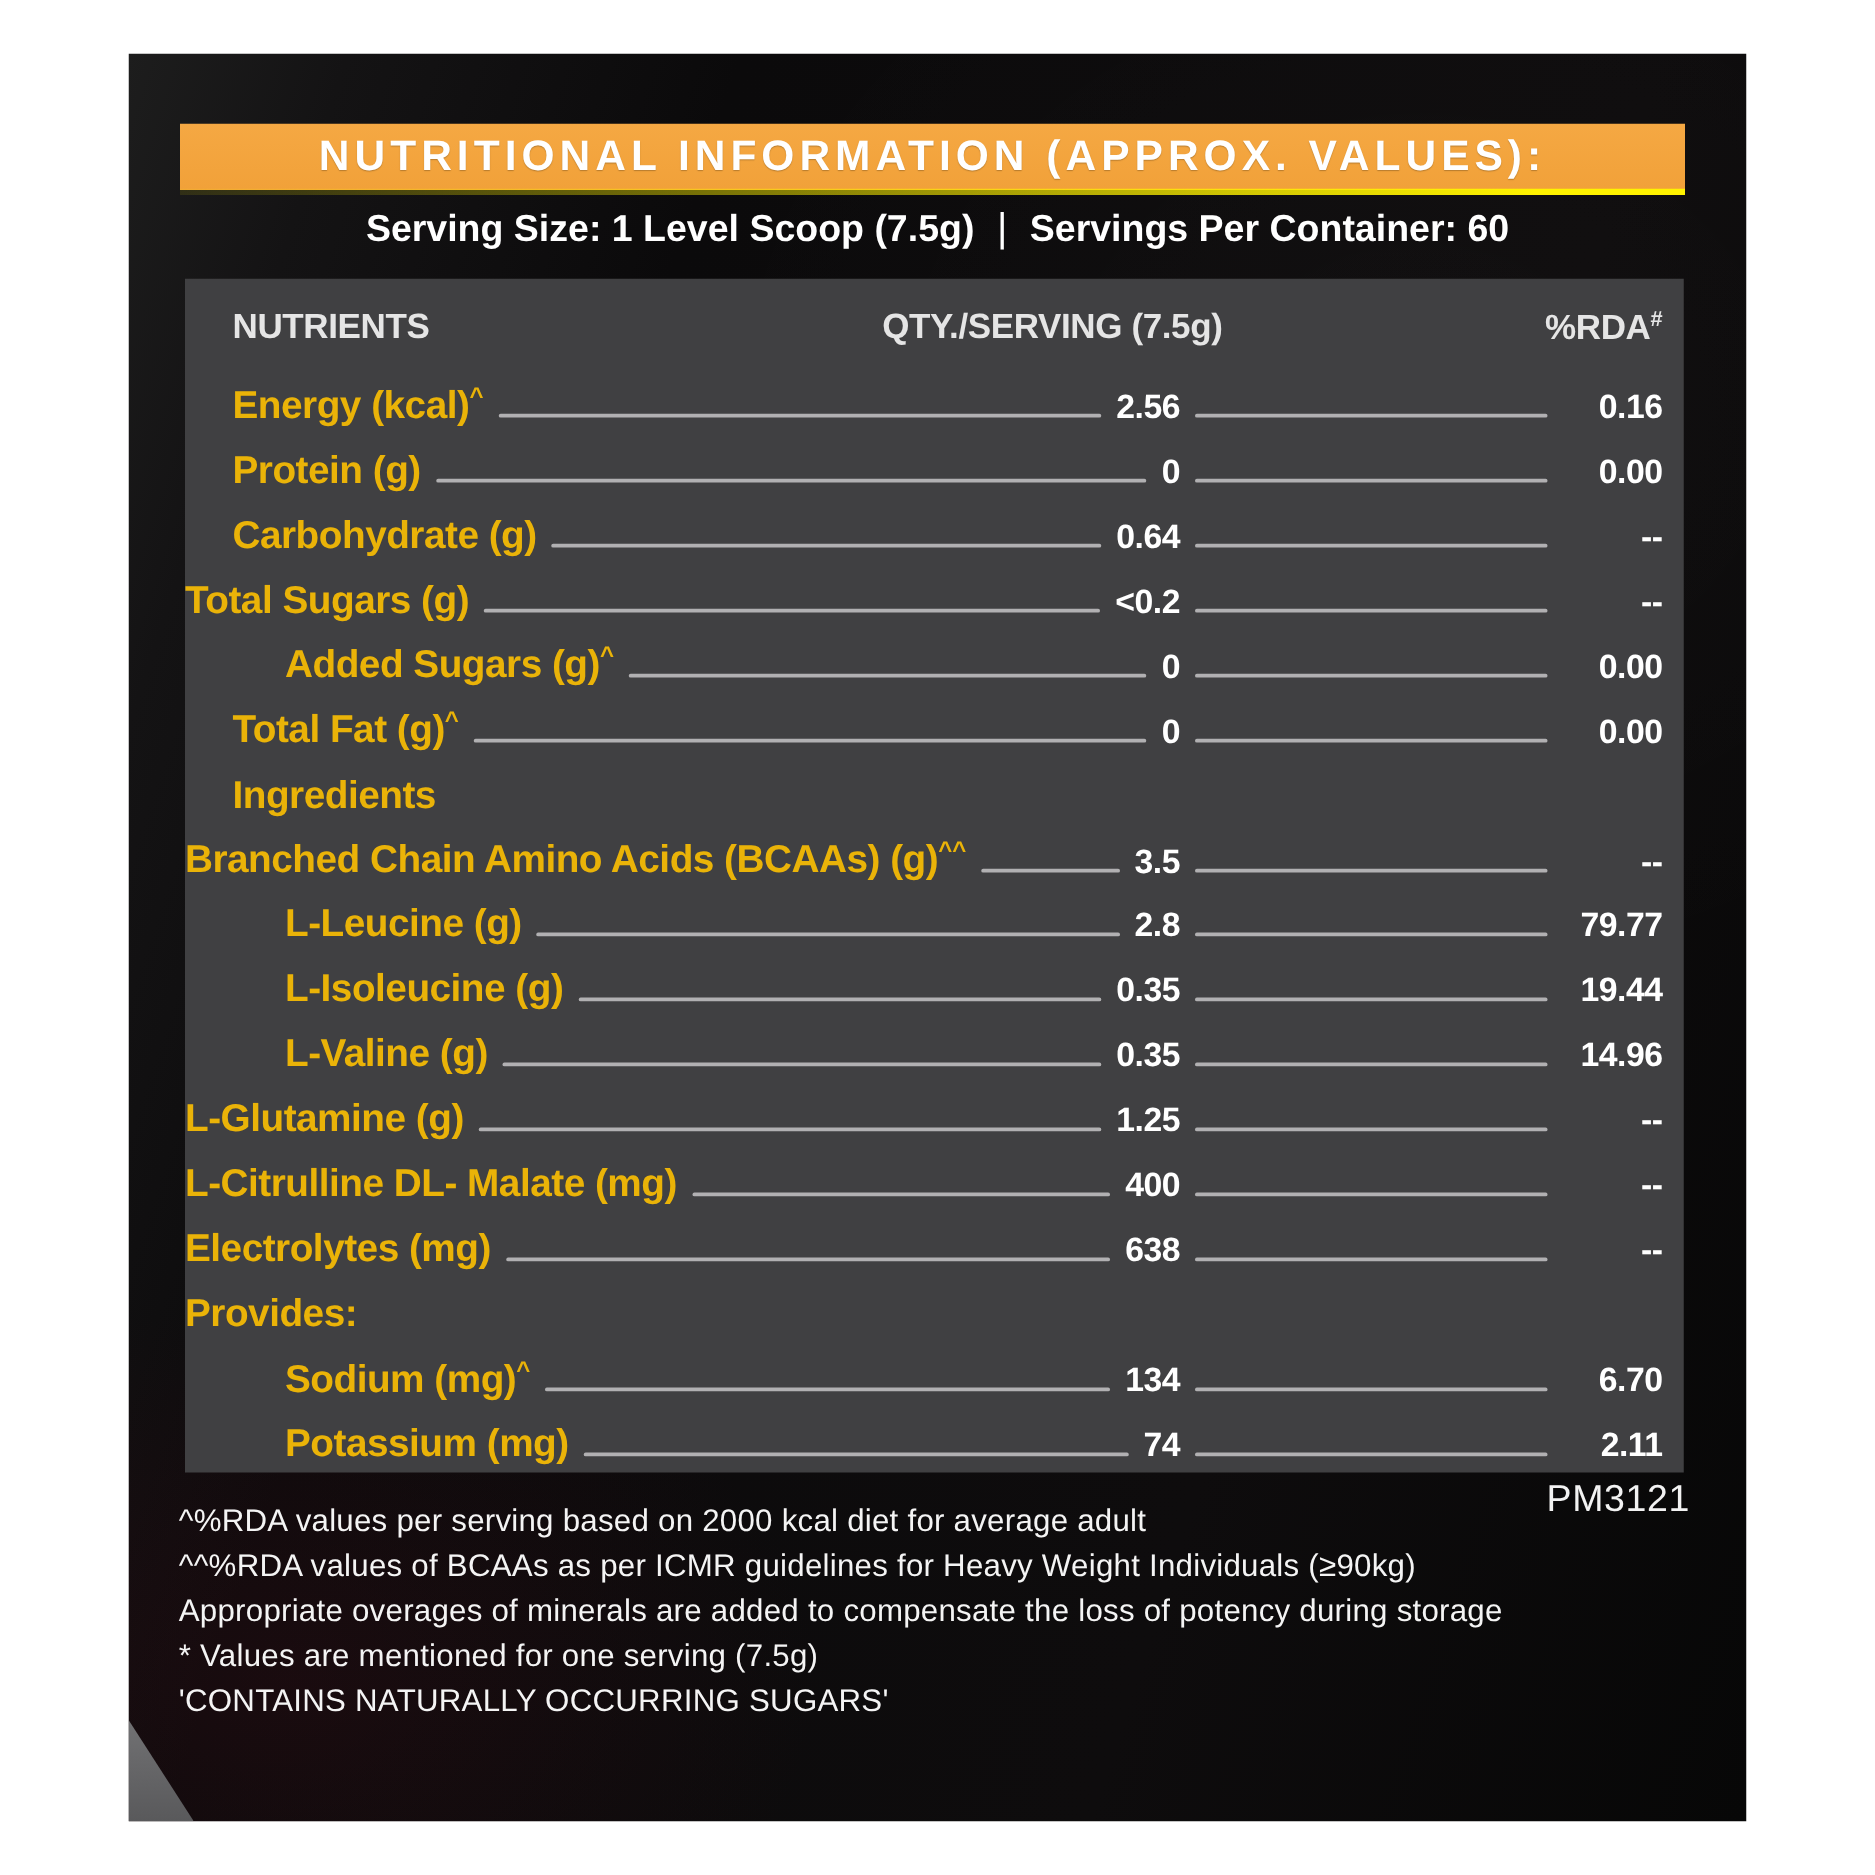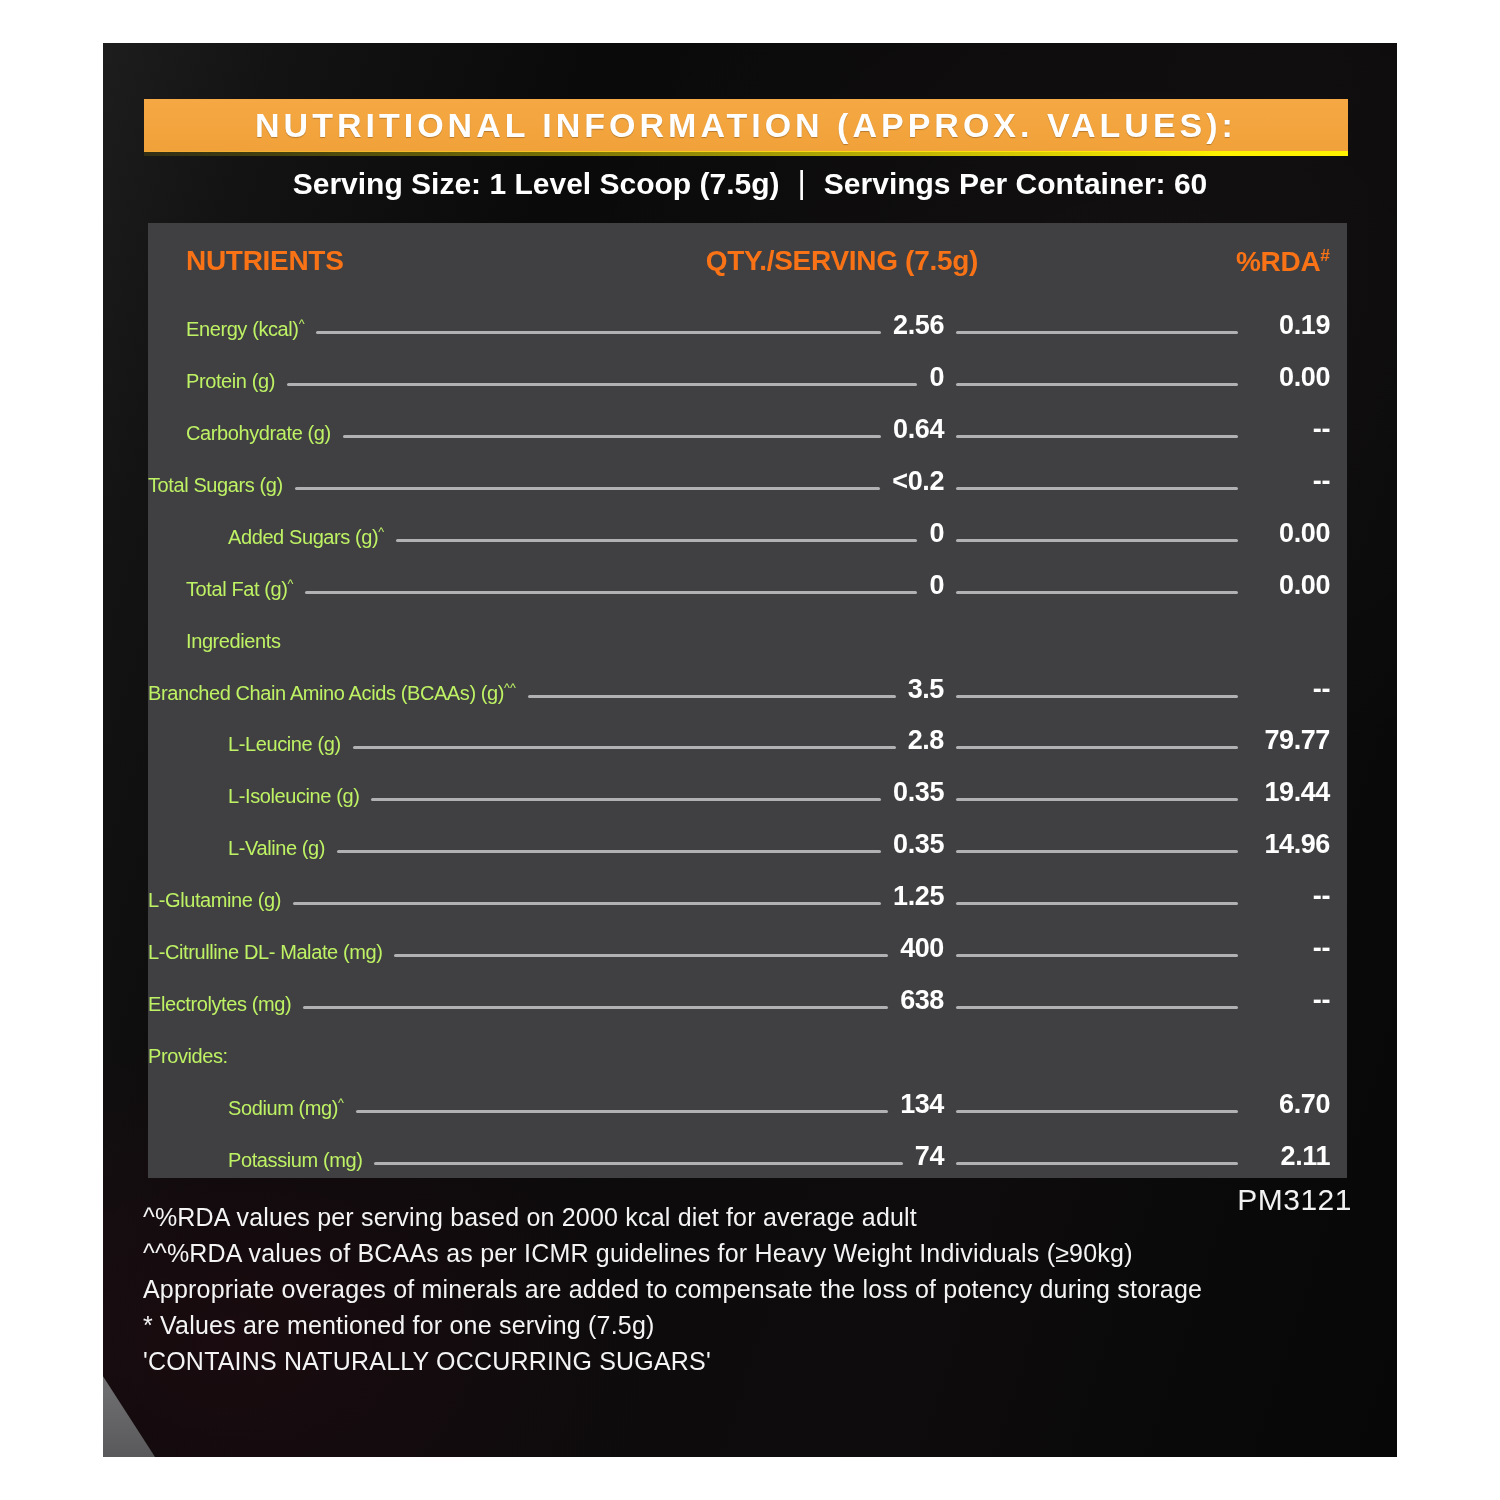--- a/index.html
+++ b/index.html
@@ -25,29 +25,29 @@
                        text-shadow:0 1px 1px rgba(0,0,0,0.25); white-space:nowrap; }
 
   .serving { position:absolute; left:0; top:122px; width:100%; display:flex;
              align-items:center; justify-content:center; gap:18px;
              color:#ffffff; font-size:30px; font-weight:700; white-space:nowrap; }
   .serving .sep { font-weight:400; font-size:32px; position:relative; top:-1px; }
 
   .nutri-table { position:absolute; left:45px; top:180px; width:1199px; height:955px;
                  background:#404042; padding:20px 17px 0 0; }
   .thead { position:relative; height:46px; }
-  .th { color:#f97316; font-size:28px; font-weight:700; letter-spacing:-0.3px; white-space:nowrap; }
+  .th { color:#e5e5e5; font-size:28px; font-weight:700; letter-spacing:-0.3px; white-space:nowrap; }
   .th-nutrients { position:absolute; left:38px; top:2px; }
   .th-qty { position:absolute; right:352px; top:2px; }
   .th-rda { position:absolute; right:0; top:2px; }
   .th sup, .sup { font-size:0.62em; vertical-align:super; letter-spacing:0; }
 
   .rows { position:absolute; left:0; right:17px; top:72px; bottom:0; display:flex; flex-direction:column; }
   .row { display:flex; align-items:flex-end; height:52.2px; }
-  .row .lbl { color:#bef264; font-size:20px; font-weight:400; letter-spacing:-0.4px;
+  .row .lbl { color:#eab308; font-size:31px; font-weight:700; letter-spacing:-0.4px;
               white-space:nowrap; padding-bottom:8px; line-height:1; }
   .ind0 { margin-left:38px; } .ind1 { } .ind2 { margin-left:80px;margin-top:12px; }
   .leader { height:3px; background:#b1b0b2; border-radius:2px; margin:0 12px 13px 12px; }
   .l1 { flex:1 1 auto; min-width:20px; }
   .l2 { flex:0 0 282px; }
   .qty { color:#ffffff; font-size:27px; font-weight:700; letter-spacing:-0.4px;
          white-space:nowrap; padding-bottom:8px; line-height:1; }
   .rda { color:#ffffff; font-size:27px; font-weight:700; letter-spacing:-0.4px;
          width:80px; text-align:right; white-space:nowrap; padding-bottom:8px; line-height:1; }
   .row.section .lbl { padding-bottom:8px; }
@@ -79,21 +79,21 @@
       <span class="th th-nutrients">NUTRIENTS</span>
       <span class="th th-qty">QTY./SERVING (7.5g)</span>
       <span class="th th-rda"><span>%RDA</span><sup>#</sup></span>
     </div>
     <div class="rows" id="rows">
         <div class="row">
           <span class="lbl ind0">Energy (kcal)<span class="sup">^</span></span>
           <div class="leader l1"></div>
           <span class="qty">2.56</span>
           <div class="leader l2"></div>
-          <span class="rda">0.19</span>
+          <span class="rda">0.16</span>
         </div>
         <div class="row">
           <span class="lbl ind0">Protein (g)</span>
           <div class="leader l1"></div>
           <span class="qty">0</span>
           <div class="leader l2"></div>
           <span class="rda">0.00</span>
         </div>
         <div class="row">
           <span class="lbl ind0">Carbohydrate (g)</span>

